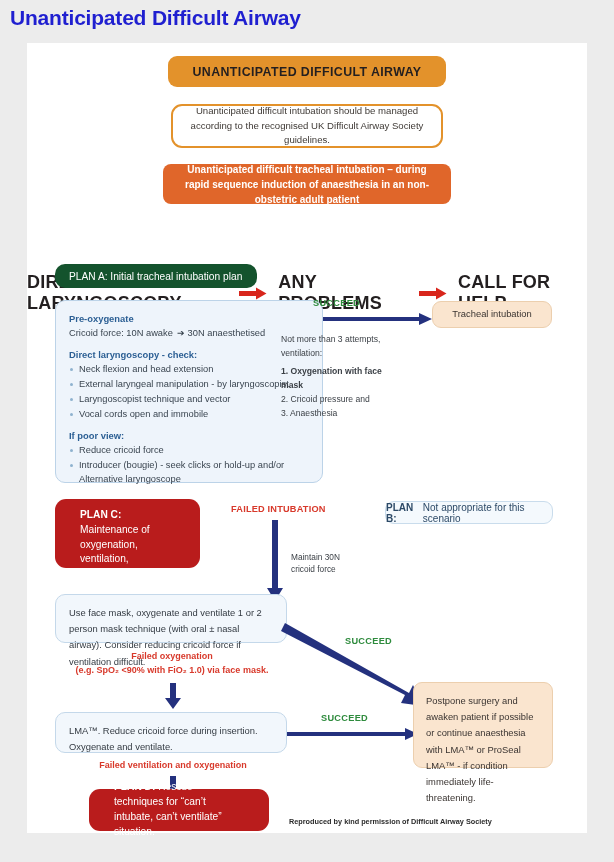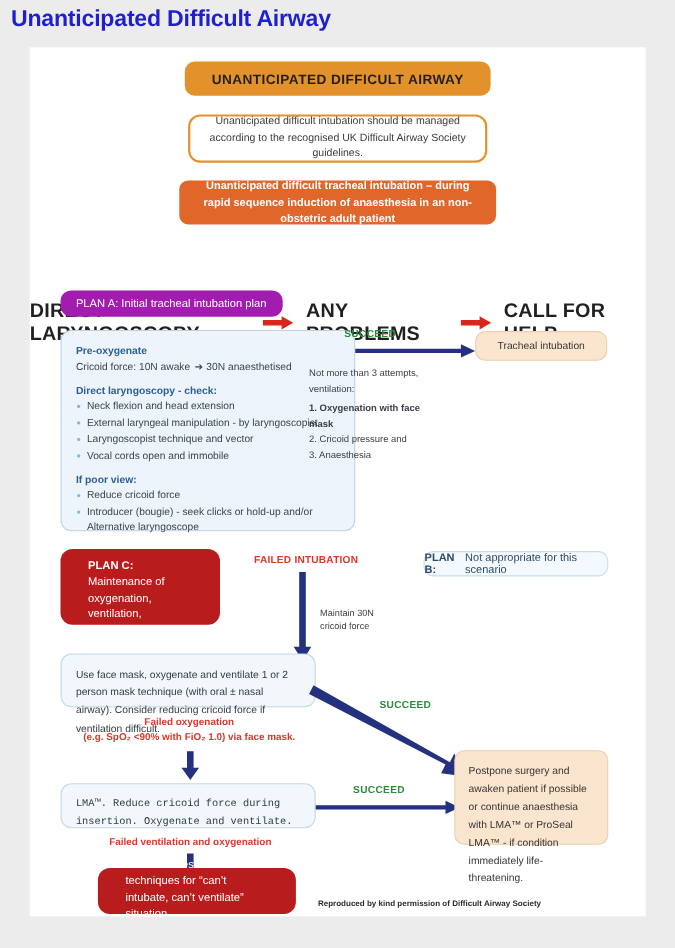--- a/index.html
+++ b/index.html
@@ -77,21 +77,21 @@
     gap: 11px;
     font-size: 18px;
     font-weight: bold;
     color: #231f20;
     letter-spacing: 0.2px;
   }
   .red-arrow { display: block; }
 
   
   .plan-pill {
-    background: #a21caf;
+    background: #14532d;
     color: #ffffff;
     border-radius: 10px;
     font-size: 10.2px;
     display: flex;
     align-items: center;
     padding: 0 14px;
   }
   .plan-block {
     background: #b91c1c;
     color: #ffffff;
@@ -324,21 +324,21 @@
       <div>Failed oxygenation</div>
       <div>(e.g. SpO₂ &lt;90% with FiO₂ 1.0) via face mask.</div>
     </div>
 
     <div class="abs" style="left:138px; top:640px;">
       <svg width="16" height="27" viewBox="0 0 16 27">
         <path d="M5 0 H11 V15 H16 L8 26 L0 15 H5 Z" fill="#24317e"></path>
       </svg>
     </div>
 
-    <div class="abs lbox-plain" style="left:28px; top:669px; width:232px; height:41px;font-family:Liberation Mono, monospace;">LMA™. Reduce cricoid force during insertion. Oxygenate and ventilate.</div>
+    <div class="abs lbox-plain" style="left:28px; top:669px; width:232px; height:41px;">LMA™. Reduce cricoid force during insertion. Oxygenate and ventilate.</div>
 
     <div class="abs" style="left:260px; top:685px;">
       <svg width="132" height="12" viewBox="0 0 132 12">
         <path d="M0 4 H118 V0 L131 6 L118 12 V8 H0 Z" fill="#24317e"></path>
       </svg>
     </div>
 
     <div class="abs succeed" style="left:294px; top:670px;">SUCCEED</div>
 
     <div class="abs peach" style="left:386px; top:639px; width:140px; height:86px; padding:10px 12px;">Postpone surgery and awaken patient if possible or continue anaesthesia with LMA™ or ProSeal LMA™ - if condition immediately life-threatening.</div>

